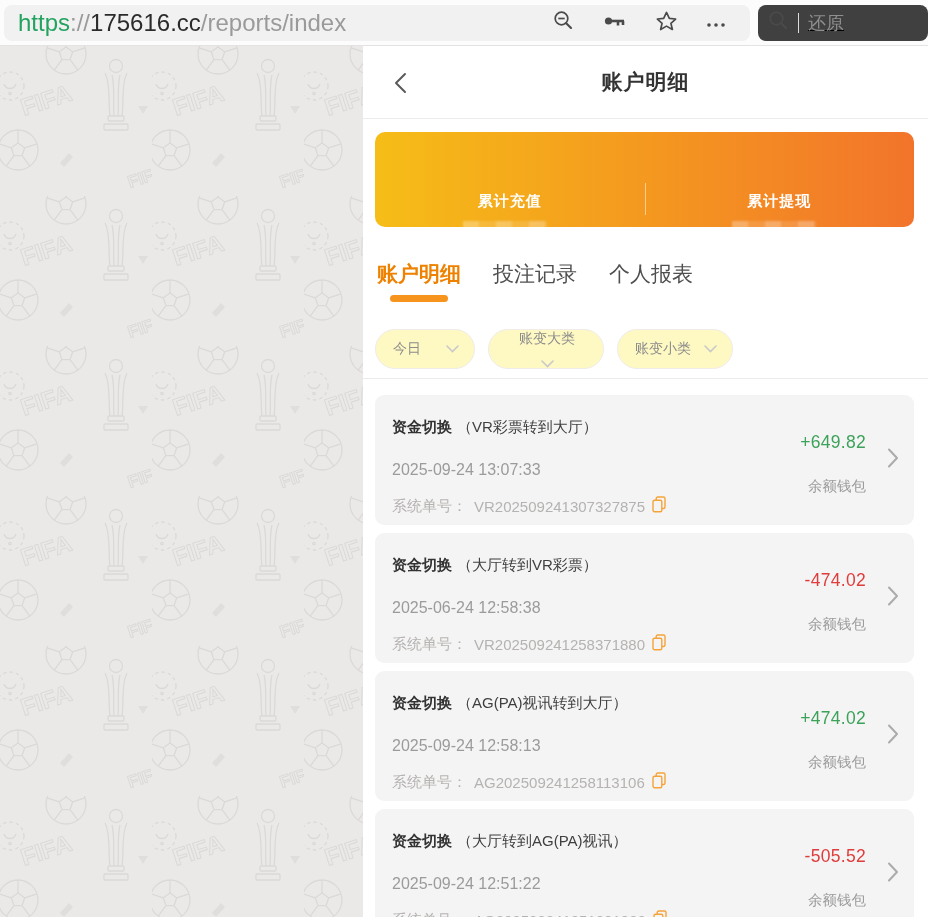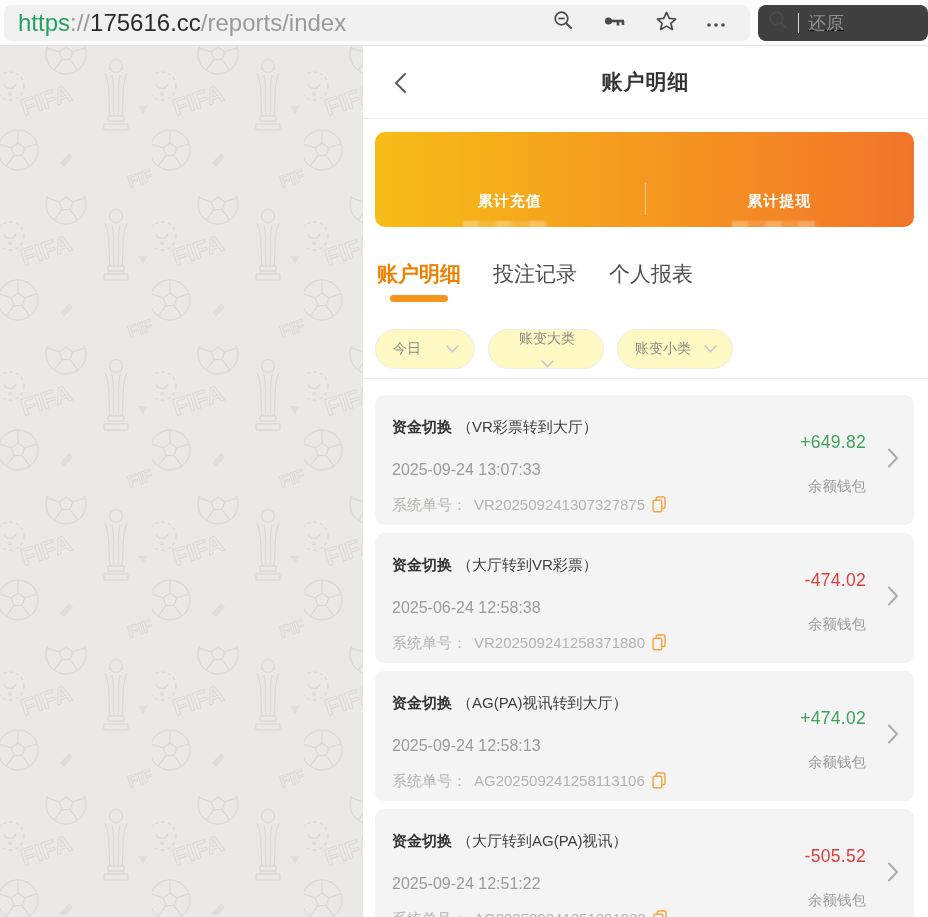--- a/index.html
+++ b/index.html
@@ -69,21 +69,21 @@
 
   
   .tx-list { padding:16px 14px 0 12px; display:flex; flex-direction:column; gap:8px; }
   .tx-card { background:#f5f4f4; border-radius:9px; height:130px; flex:none;
              position:relative; padding:23px 110px 0 17px; cursor:pointer; }
   .tx-title { font-size:15px; color:#333; white-space:nowrap; }
   .tx-type { font-weight:bold; }
   .tx-detail { font-weight:normal; color:#3f3f3f; margin-left:5px; }
   .tx-time { margin-top:24px; font-size:16px; color:#9b9b9b; }
   .tx-order { margin-top:17px; font-size:15px; color:#b5b3b1; display:flex;
-              align-items:flex-start; gap:7px; white-space:nowrap; }
+              align-items:center; gap:7px; white-space:nowrap; }
   .tx-right { position:absolute; right:48px; top:37px; text-align:right; }
   .tx-amount { font-size:17.5px; letter-spacing:.3px; }
   .tx-amount.in { color:#3ca25a; }
   .tx-amount.out { color:#df3c3c; }
   .tx-wallet { margin-top:24px; font-size:14.5px; color:#9b9b9b; }
   .tx-chevron { position:absolute; right:15px; top:50%; transform:translateY(-50%); }
 </style>
 </head>
 <body>
 

